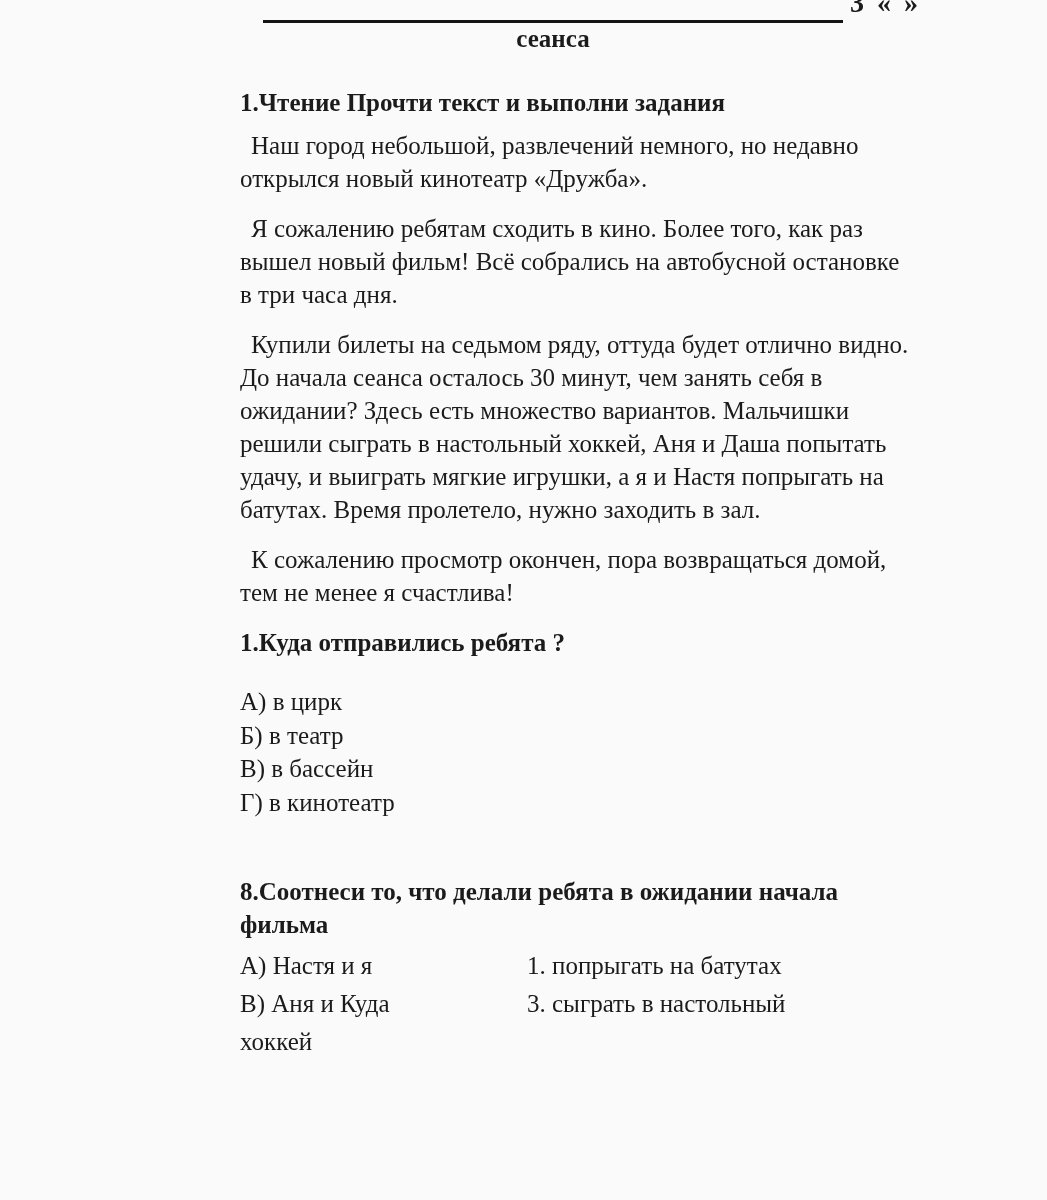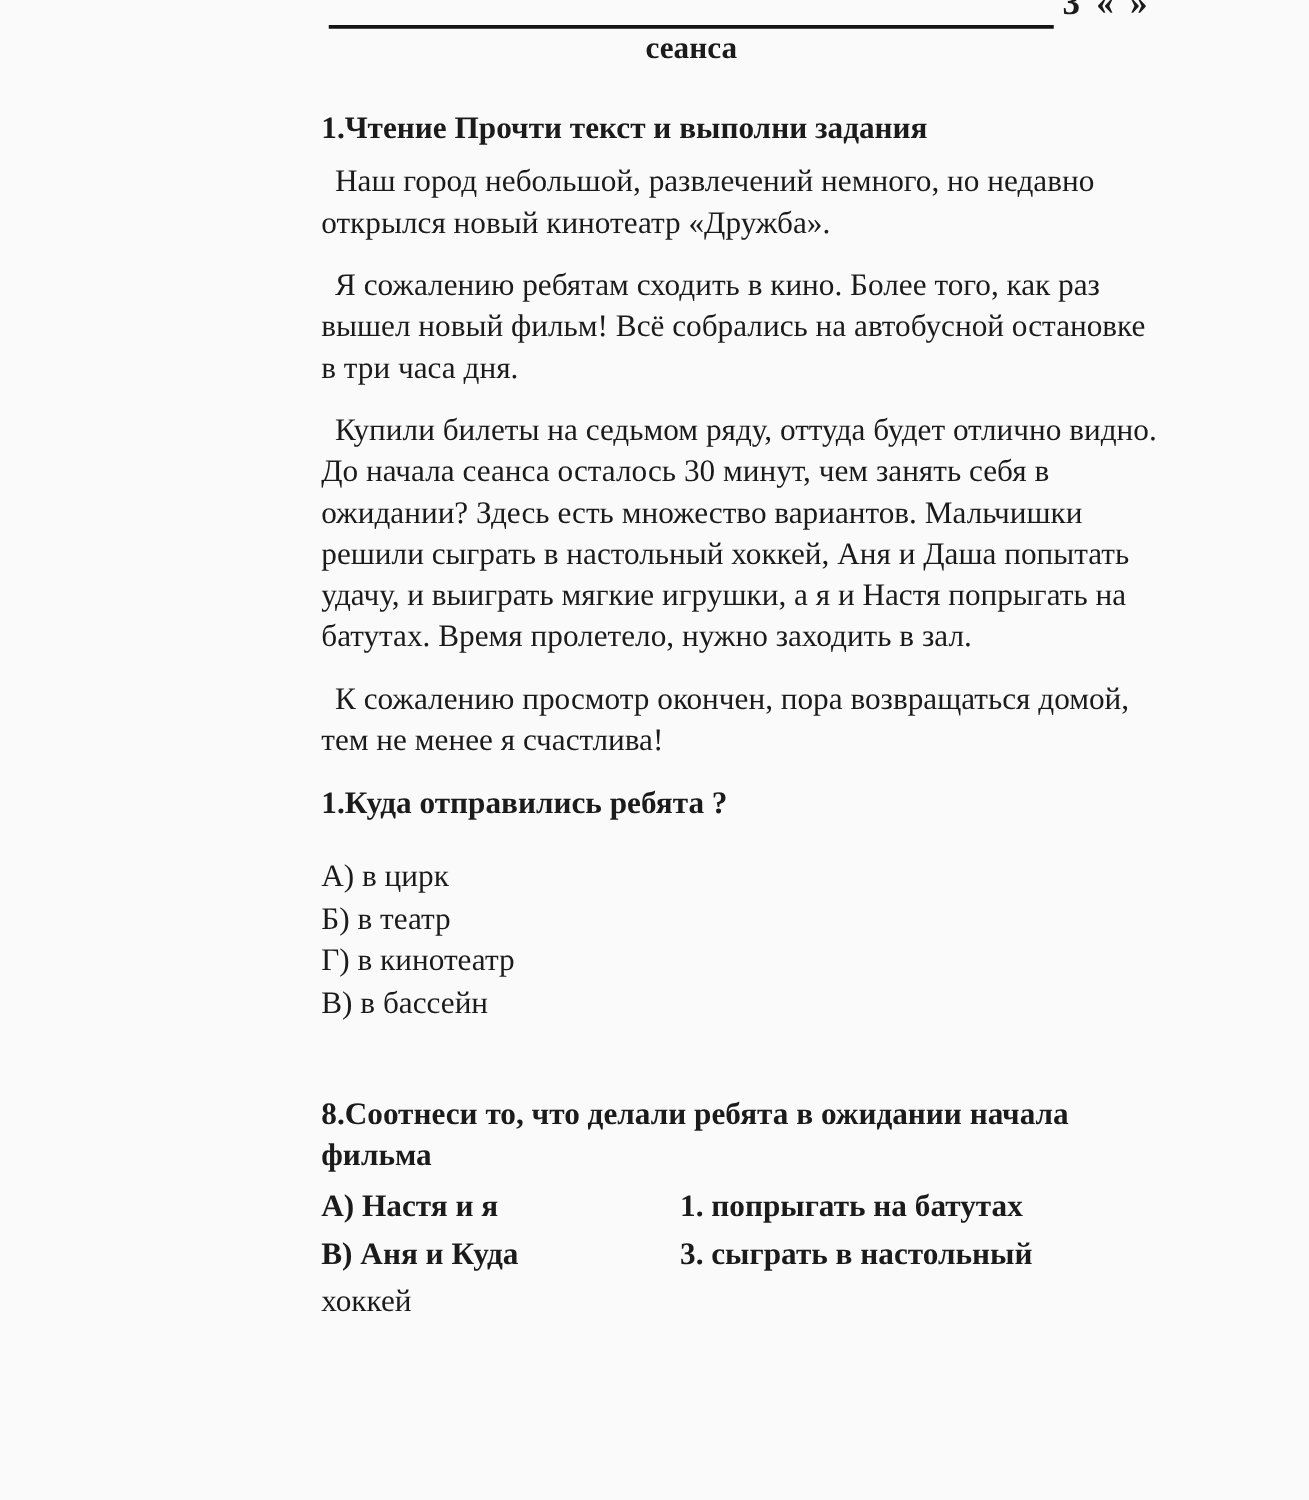--- a/index.html
+++ b/index.html
@@ -33,38 +33,38 @@
     position: absolute;
     left: 263px; top: 25px;
     width: 580px;
     text-align: center;
     font-weight: bold;
     font-size: 25px;
   }
 
   .content {
     position: absolute;
-    left: 257px; top: 86px;
+    left: 240px; top: 86px;
     width: 676px;
     font-size: 25px;
     line-height: 33px;
   }
   h2 {
     font-size: 25px;
     line-height: 33px;
     margin: 0;
     font-weight: bold;
   }
   .reading-heading { margin-bottom: 10px; }
   p { margin: 0 0 17px 0; text-indent: 11px; }
   .q1-heading { margin-top: 14px; margin-bottom: 26px; }
   .options div { line-height: 33.5px; }
   .q2-heading { margin-top: 56px; }
   .match { margin-top: 6px; }
-  .match-row { display: flex; line-height: 38px; font-weight: bold; }
+  .match-row { display: flex; line-height: 38px; }
   .match-left { flex: 0 0 287px; width: 287px; }
   .match-right { flex: 1; }
   .overflow-line { line-height: 38px; }
 </style>
 </head>
 <body>
 
 <div class="page">
 
   <div class="topline"></div>
@@ -78,22 +78,22 @@
     <p>Наш город небольшой, развлечений немного, но недавно открылся новый кинотеатр «Дружба».</p>
     <p>Я сожалению ребятам сходить в кино. Более того, как раз вышел новый фильм! Всё собрались на автобусной остановке в три часа дня.</p>
     <p>Купили билеты на седьмом ряду, оттуда будет отлично видно. До начала сеанса осталось 30 минут, чем занять себя в ожидании? Здесь есть множество вариантов. Мальчишки решили сыграть в настольный хоккей, Аня и Даша попытать удачу, и выиграть мягкие игрушки, а я и Настя попрыгать на батутах. Время пролетело, нужно заходить в зал.</p>
     <p>К сожалению просмотр окончен, пора возвращаться домой, тем не менее я счастлива!</p>
 
     <h2 class="q1-heading">1.Куда отправились ребята ?</h2>
 
     <div class="options">
       <div>А) в цирк</div>
       <div>Б) в театр</div>
+      <div>В) в бассейн</div>
       <div>Г) в кинотеатр</div>
-      <div>В) в бассейн</div>
     </div>
 
     <h2 class="q2-heading">8.Соотнеси то, что делали ребята в ожидании начала фильма</h2>
 
     <div class="match">
       <div class="match-row">
         <span class="match-left">А) Настя и я</span>
         <span class="match-right">1. попрыгать на батутах</span>
       </div>
       <div class="match-row">

